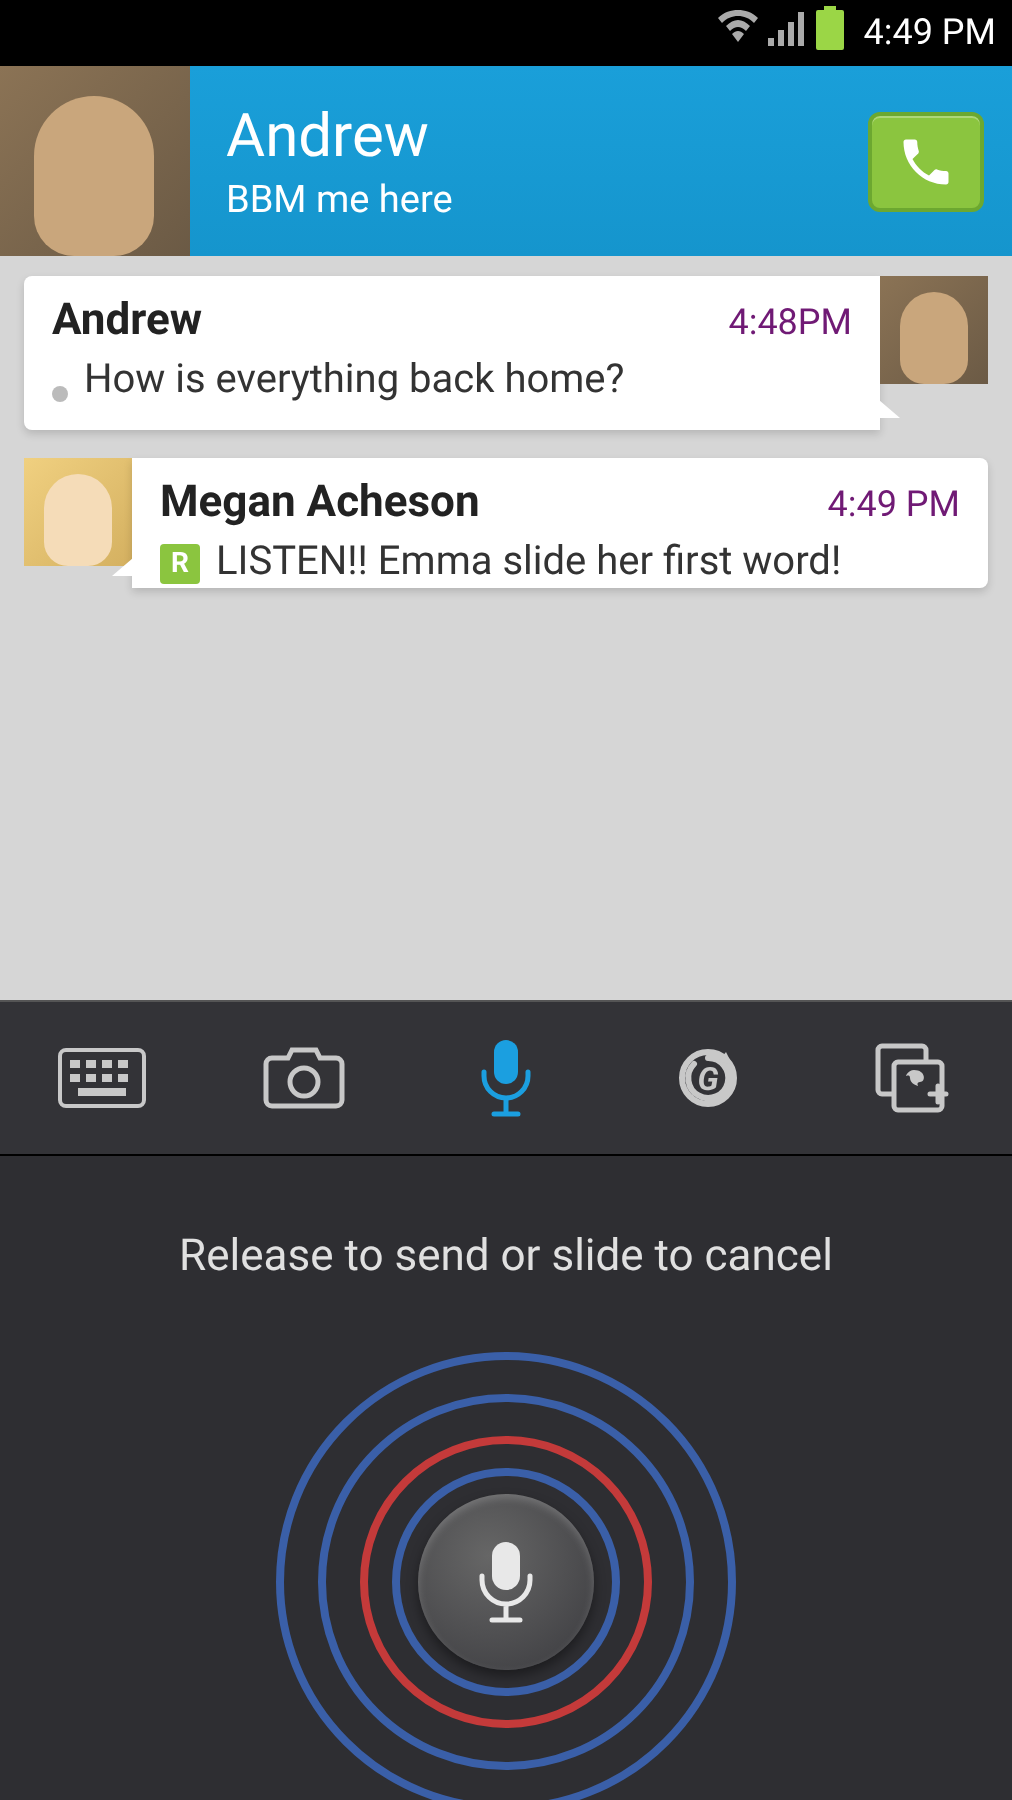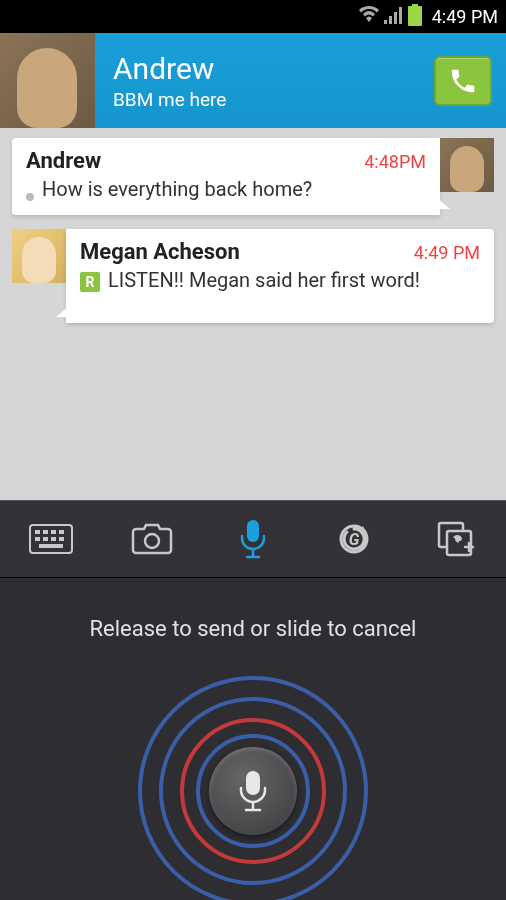--- a/index.html
+++ b/index.html
@@ -17,25 +17,25 @@
 .chat-area{padding:10px 12px;background:#d6d6d6}
 .msg{position:relative;margin-bottom:14px}
 .msg-right{display:flex}
 .msg-right .bubble{flex:1;background:#fff;border-radius:4px 0 0 4px;padding:10px 14px 14px;box-shadow:0 2px 4px rgba(0,0,0,0.15);position:relative}
 .msg-right .avatar-small{width:54px;height:54px;background:linear-gradient(135deg,#8b7355,#6b5a45);position:relative;overflow:hidden;flex-shrink:0}
 .msg-right .avatar-small::after{content:"";position:absolute;width:34px;height:46px;background:#c9a67c;border-radius:17px 17px 12px 12px;top:8px;left:10px}
 .msg-right .tail{position:absolute;right:-10px;bottom:6px;width:0;height:0;border-style:solid;border-width:12px 0 0 14px;border-color:transparent transparent transparent #fff}
 .msg-left{display:flex}
 .msg-left .avatar-small{width:54px;height:54px;background:linear-gradient(135deg,#f0d080,#d4b060);position:relative;overflow:hidden;flex-shrink:0}
 .msg-left .avatar-small::after{content:"";position:absolute;width:34px;height:46px;background:#f5dcb8;border-radius:17px 17px 12px 12px;top:8px;left:10px}
-.msg-left .bubble{flex:1;background:#fff;border-radius:0 4px 4px 0;padding:10px 14px 31px;box-shadow:0 2px 4px rgba(0,0,0,0.15);position:relative}
+.msg-left .bubble{flex:1;background:#fff;border-radius:0 4px 4px 0;padding:10px 14px 2px;box-shadow:0 2px 4px rgba(0,0,0,0.15);position:relative}
 .msg-left .tail{position:absolute;left:-10px;bottom:6px;width:0;height:0;border-style:solid;border-width:12px 14px 0 0;border-color:transparent #fff transparent transparent}
 .msg .row1{display:flex;justify-content:space-between;align-items:baseline;margin-bottom:4px}
 .msg .sender{font-weight:700;font-size:22px;color:#222}
-.msg .msg-time{font-size:18px;color:#ef4444}
+.msg .msg-time{font-size:18px;color:#701a75}
 .msg .row2{display:flex;align-items:flex-end;font-size:20px;color:#333;gap:8px}
 .dot{width:8px;height:8px;border-radius:50%;background:#bbb;display:inline-block}
 .r-badge{display:inline-flex;width:20px;height:20px;background:#8bc53f;color:#fff;font-size:14px;font-weight:700;align-items:center;justify-content:center;border-radius:2px}
 .toolbar{position:absolute;left:0;right:0;top:500px;height:78px;background:#333337;display:flex;justify-content:space-around;align-items:center;border-top:1px solid #555;border-bottom:1px solid #000}
 .tool-btn{width:60px;height:60px;display:flex;align-items:center;justify-content:center;cursor:pointer}
 .tool-btn svg{fill:#c8c8c8}
 .tool-btn.active svg{fill:#1b9fe0}
 .voice-panel{position:absolute;left:0;right:0;top:578px;bottom:0;background:#2e2e32;display:flex;flex-direction:column;align-items:center;padding-top:38px}
 .voice-hint{color:#e0e0e0;font-size:22px;margin-bottom:40px;text-align:center}
 .mic-rings{position:relative;width:230px;height:230px}
@@ -105,21 +105,21 @@
   <div class="msg">
     <div class="msg-left">
       <div class="avatar-small"></div>
       <div class="bubble">
         <div class="row1">
           <span class="sender">Megan Acheson</span>
           <span class="msg-time">4:49 PM</span>
         </div>
         <div class="row2">
           <span class="r-badge">R</span>
-          <span>LISTEN!! Megan said her first word!</span>
+          <span>LISTEN!! Emma slide her first word!</span>
         </div>
         <div class="tail"></div>
       </div>
     </div>
   </div>
 
 </div>
 
 <div class="toolbar">
   <div class="tool-btn">

